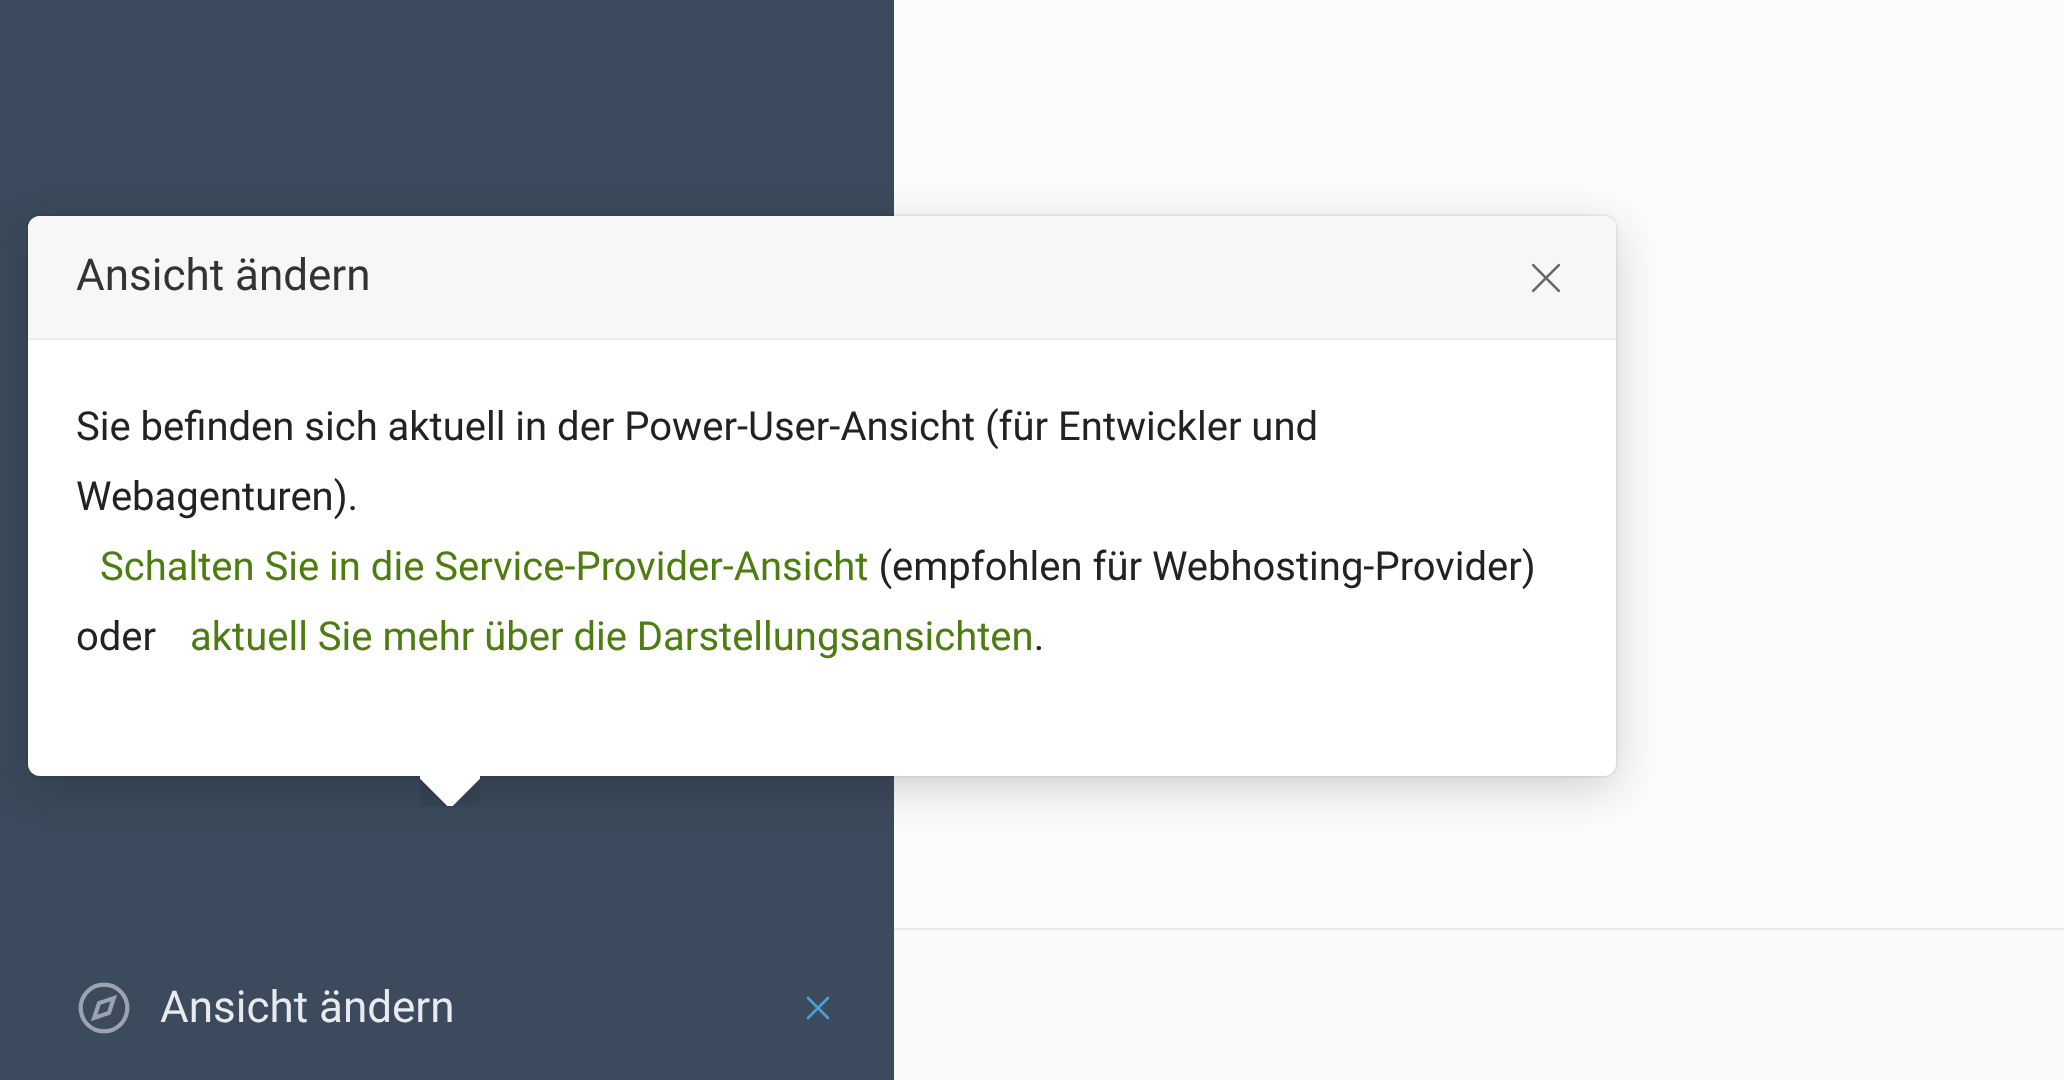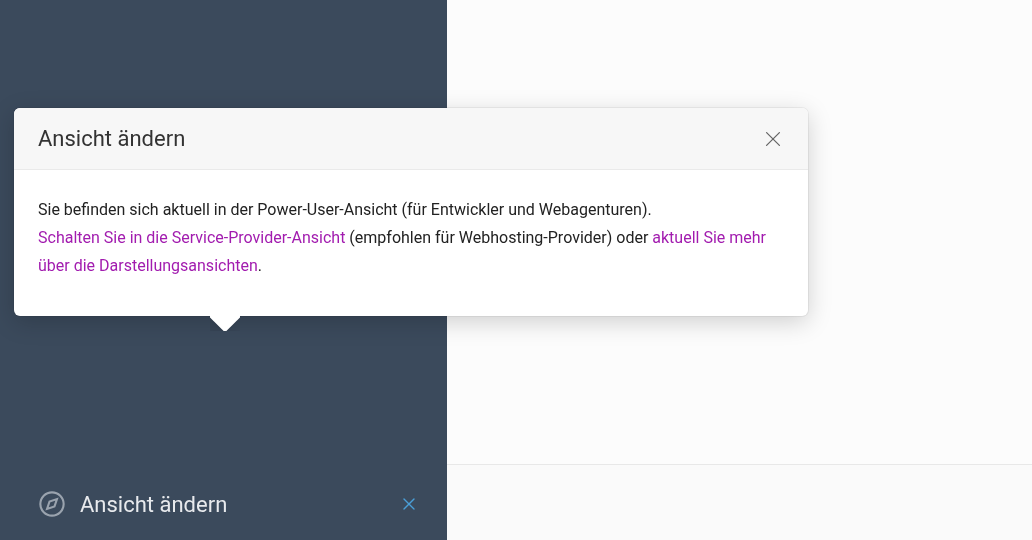--- a/index.html
+++ b/index.html
@@ -127,30 +127,31 @@
       align-items: center;
       justify-content: center;
     }
     
     .popover-close svg {
       width: 100%;
       height: 100%;
     }
     
     .popover-body {
-      padding: 26px 24px 36px 24px;
-      font-size: 16px;
+      padding: 26px 24px 52px 24px;
+      font-size: 20px;
       line-height: 1.75;
       color: #222;
     }
     
     .popover-body .link {
-      color: #a21caf;
+      color: #4d7c0f;
       cursor: pointer;
       text-decoration: none;
+      margin-left: 12px;
     }
     
     .popover-arrow {
       position: absolute;
       bottom: -15px;
       left: 196px;
       width: 30px;
       height: 16px;
       overflow: hidden;
     }

